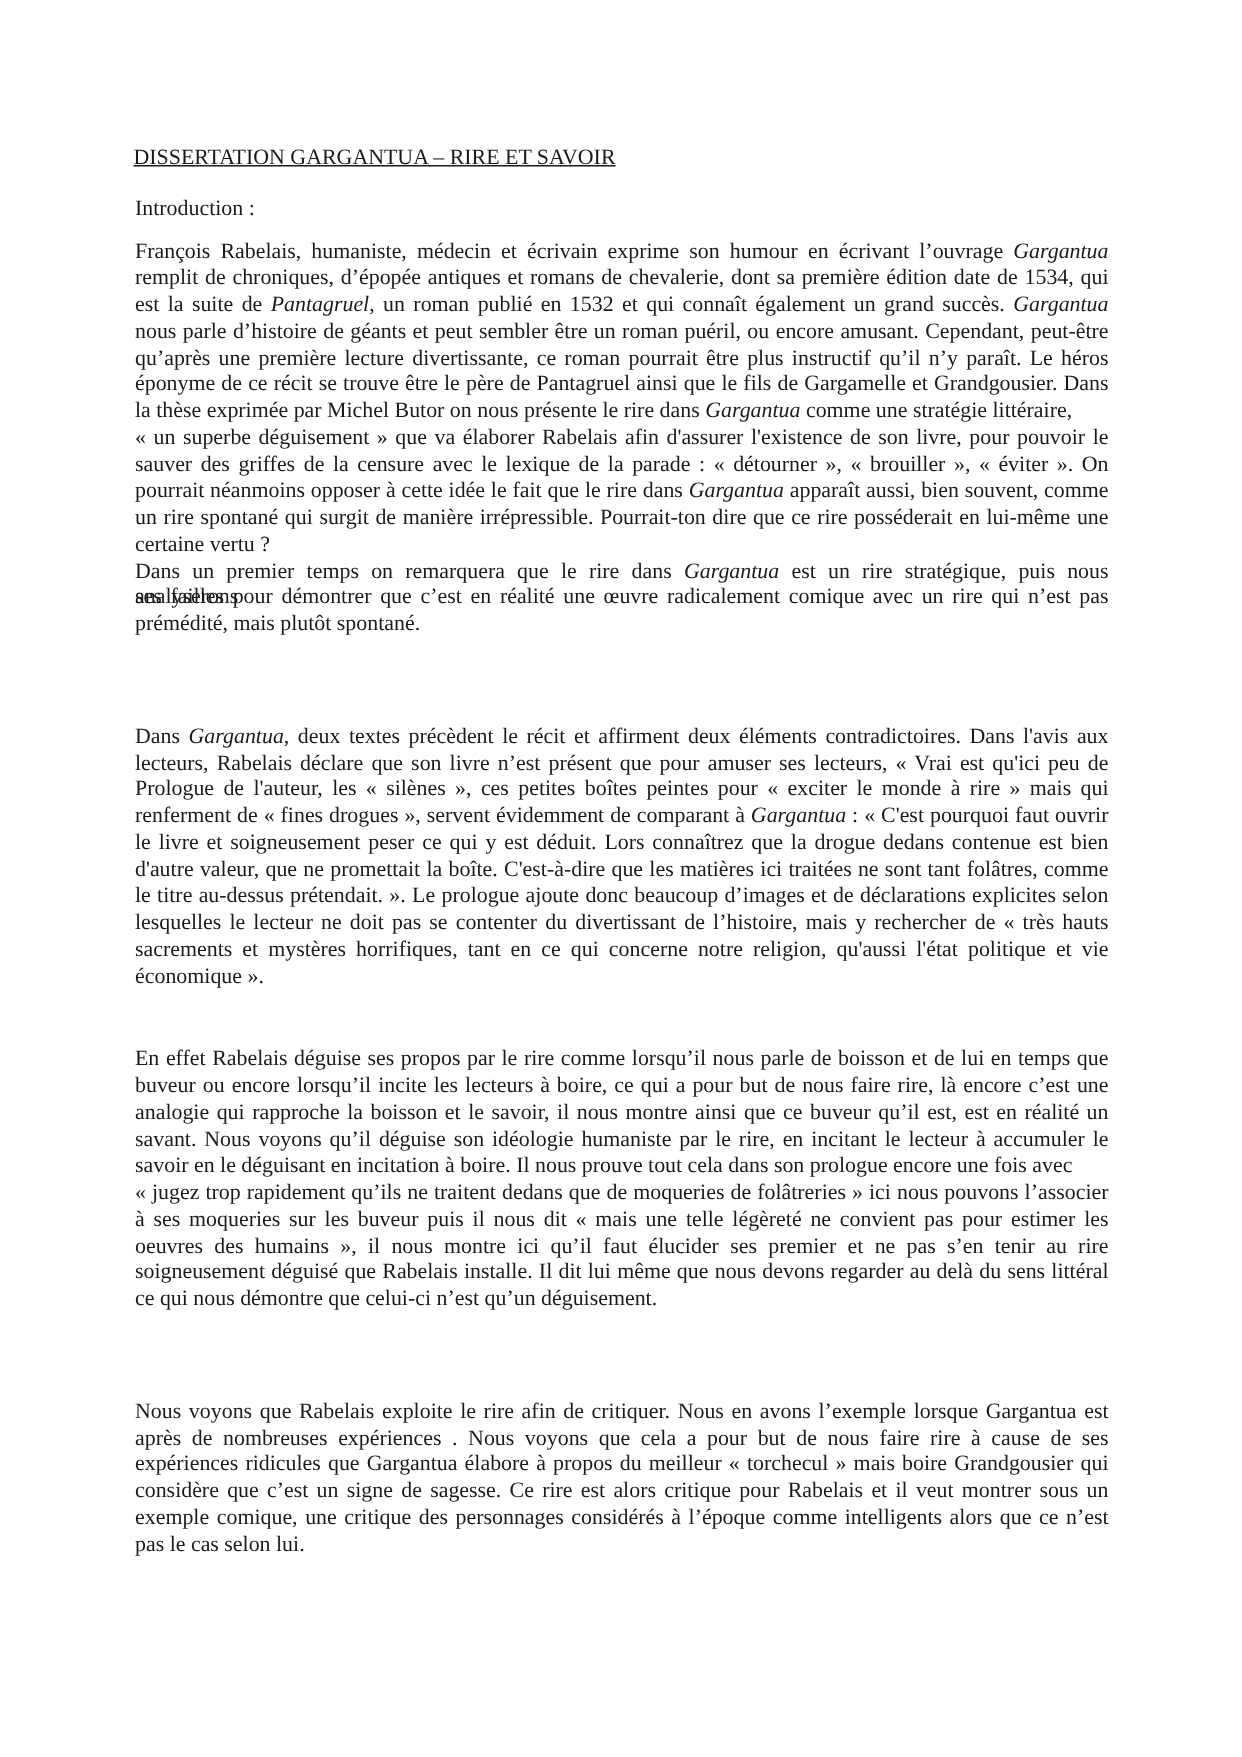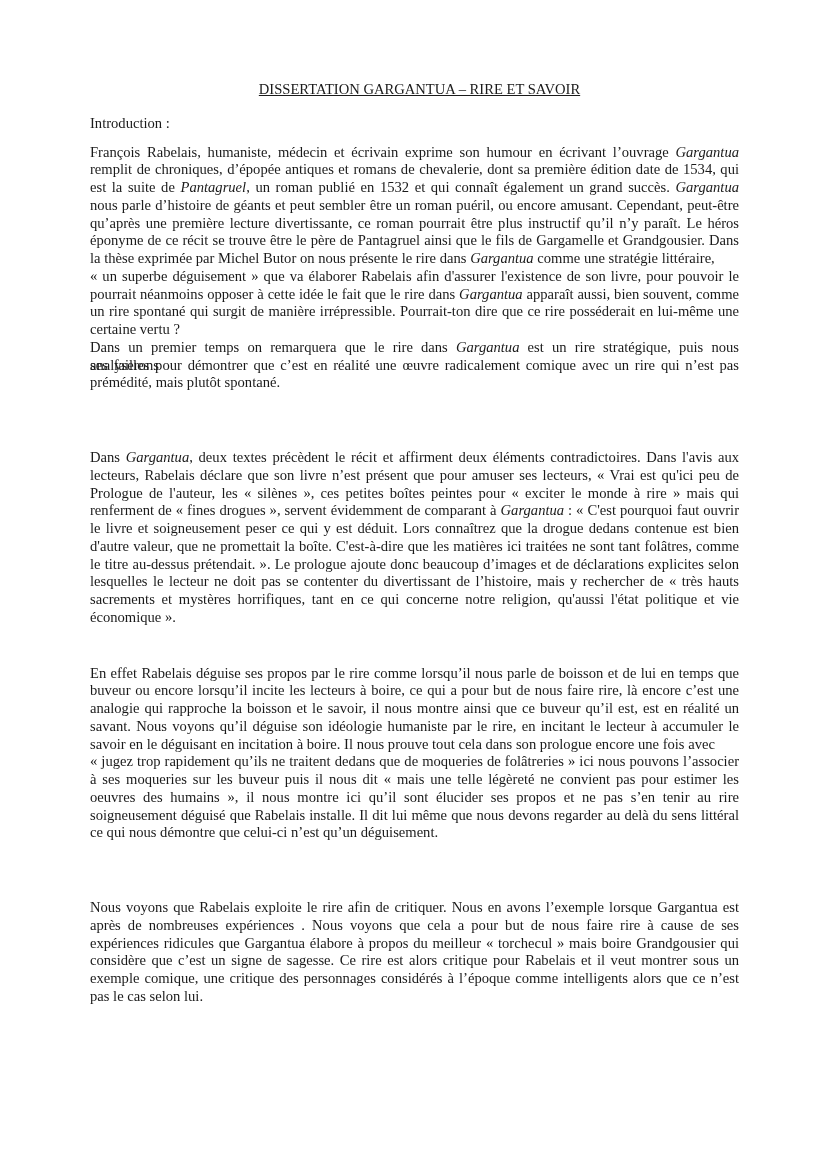--- a/index.html
+++ b/index.html
@@ -17,23 +17,22 @@
     }
     .page {
       position: absolute;
       left: 79px;
       top: 81px;
       width: 671px;
       font-size: 14.6px;
       line-height: 17.75px;
     }
     .title {
-      text-align: center;
       text-decoration: underline;
-      margin: 0 0 16px 0;
+      margin: 16px 0 16px 0;
       font-size: 14.6px;
       font-weight: normal;
       letter-spacing: 0px;
       padding-left: 10px;
     }
     .para {
       text-align: justify;
       margin: 11px;
       white-space: normal;
     }
@@ -60,20 +59,21 @@
   </div>
   <div class="para" id="p-intro">
       <span class="line"><span>François Rabelais, humaniste, médecin et écrivain exprime son humour en écrivant l’ouvrage </span><i>Gargantua</i></span>
       <span class="line"><span>remplit de chroniques, d’épopée antiques et romans de chevalerie, dont sa première édition date de 1534, qui</span></span>
       <span class="line"><span>est la suite de </span><i>Pantagruel</i><span>, un roman publié en 1532 et qui  connaît  également un grand succès. </span><i>Gargantua</i></span>
       <span class="line"><span>nous parle d’histoire de géants et peut sembler être un roman puéril, ou encore amusant. Cependant, peut-être</span></span>
       <span class="line"><span>qu’après une première lecture divertissante, ce roman pourrait être plus instructif qu’il n’y paraît.  Le héros</span></span>
       <span class="line"><span>éponyme de ce récit se trouve être le père de Pantagruel ainsi que le fils de Gargamelle et Grandgousier. Dans</span></span>
       <span class="line last"><span>la thèse exprimée par Michel Butor on nous présente le rire dans </span><i>Gargantua</i><span> comme une stratégie littéraire,</span></span>
       <span class="line"><span>« un superbe déguisement » que va élaborer Rabelais afin d'assurer l'existence de son livre, pour pouvoir le</span></span>
+      <span class="line"><span>sauver des griffes de la censure avec le lexique de la parade : « détourner », « brouiller », « éviter ». On</span></span>
       <span class="line"><span>pourrait néanmoins opposer à cette idée le fait que le rire dans </span><i>Gargantua</i><span> apparaît aussi, bien souvent, comme</span></span>
       <span class="line"><span>un rire spontané qui surgit de manière irrépressible. Pourrait-ton dire que ce rire posséderait en lui-même une</span></span>
       <span class="line last"><span>certaine vertu ?</span></span>
       <span class="line"><span>Dans un premier temps on remarquera que le rire dans </span><i>Gargantua</i><span> est un rire stratégique, puis nous analyserons</span></span>
       <span class="line"><span>ses failles pour démontrer que c’est en réalité une œuvre radicalement comique avec un rire qui n’est pas</span></span>
       <span class="line last"><span>prémédité, mais plutôt spontané.</span></span>
     </div>
   <div class="gap-large"></div>
   <div class="para" id="p-part1">
       <span class="line"><span>Dans </span><i>Gargantua</i><span>, deux textes précèdent le récit et affirment deux éléments contradictoires. Dans l'avis aux</span></span>
@@ -89,21 +89,21 @@
     </div>
   <div class="gap-small"></div>
   <div class="para" id="p-part2">
       <span class="line"><span>En effet Rabelais déguise ses propos par le rire comme lorsqu’il nous parle de boisson et de lui en temps que</span></span>
       <span class="line"><span>buveur ou encore lorsqu’il incite les lecteurs à boire, ce qui a pour but de nous faire rire, là encore c’est une</span></span>
       <span class="line"><span>analogie qui rapproche la boisson et le savoir, il nous montre ainsi que ce buveur qu’il est, est en réalité un</span></span>
       <span class="line"><span>savant. Nous voyons qu’il déguise son idéologie humaniste par le rire, en incitant le lecteur à accumuler le</span></span>
       <span class="line last"><span>savoir en le déguisant en incitation à boire. Il nous prouve tout cela dans son prologue encore une fois avec</span></span>
       <span class="line"><span>« jugez trop rapidement qu’ils ne traitent dedans que de moqueries de folâtreries » ici nous pouvons l’associer</span></span>
       <span class="line"><span>à ses moqueries sur les buveur puis il nous dit « mais une telle légèreté ne convient pas pour estimer les</span></span>
-      <span class="line"><span>oeuvres des humains », il nous montre ici qu’il sont élucider ses propos et ne pas s’en tenir au rire</span></span>
+      <span class="line"><span>oeuvres des humains », il nous montre ici qu’il faut élucider ses premier et ne pas s’en tenir au rire</span></span>
       <span class="line"><span>soigneusement déguisé que Rabelais installe. Il dit lui même que nous devons regarder au delà du sens littéral</span></span>
       <span class="line last"><span>ce qui nous démontre que celui-ci n’est qu’un déguisement.</span></span>
     </div>
   <div class="gap-large"></div>
   <div class="para" id="p-part3">
       <span class="line"><span>Nous voyons que Rabelais exploite le rire afin de critiquer. Nous en avons l’exemple lorsque Gargantua est</span></span>
       <span class="line"><span>après de nombreuses expériences . Nous voyons que cela a pour but de nous faire rire à cause de ses</span></span>
       <span class="line"><span>expériences ridicules que Gargantua élabore à propos du meilleur « torchecul » mais boire Grandgousier qui</span></span>
       <span class="line"><span>considère que c’est un signe de sagesse. Ce rire est alors critique pour Rabelais et il veut montrer sous un</span></span>
       <span class="line"><span>exemple comique, une critique des personnages considérés à l’époque comme intelligents alors que ce n’est</span></span>

